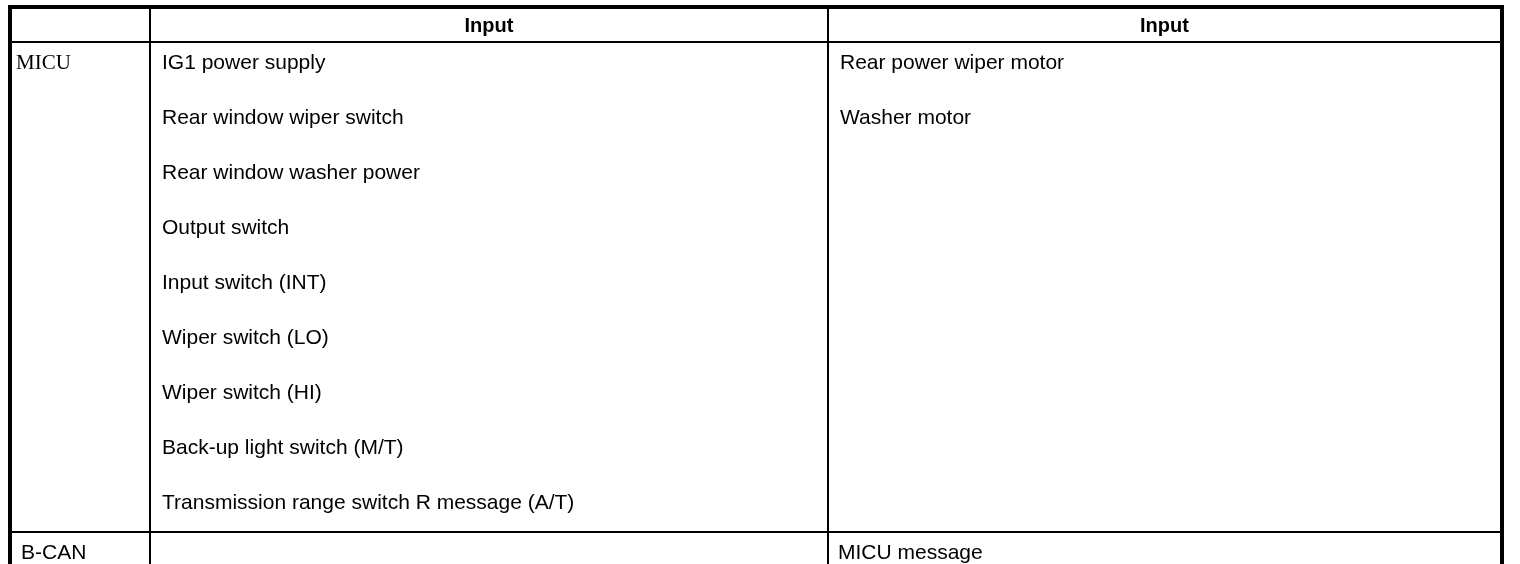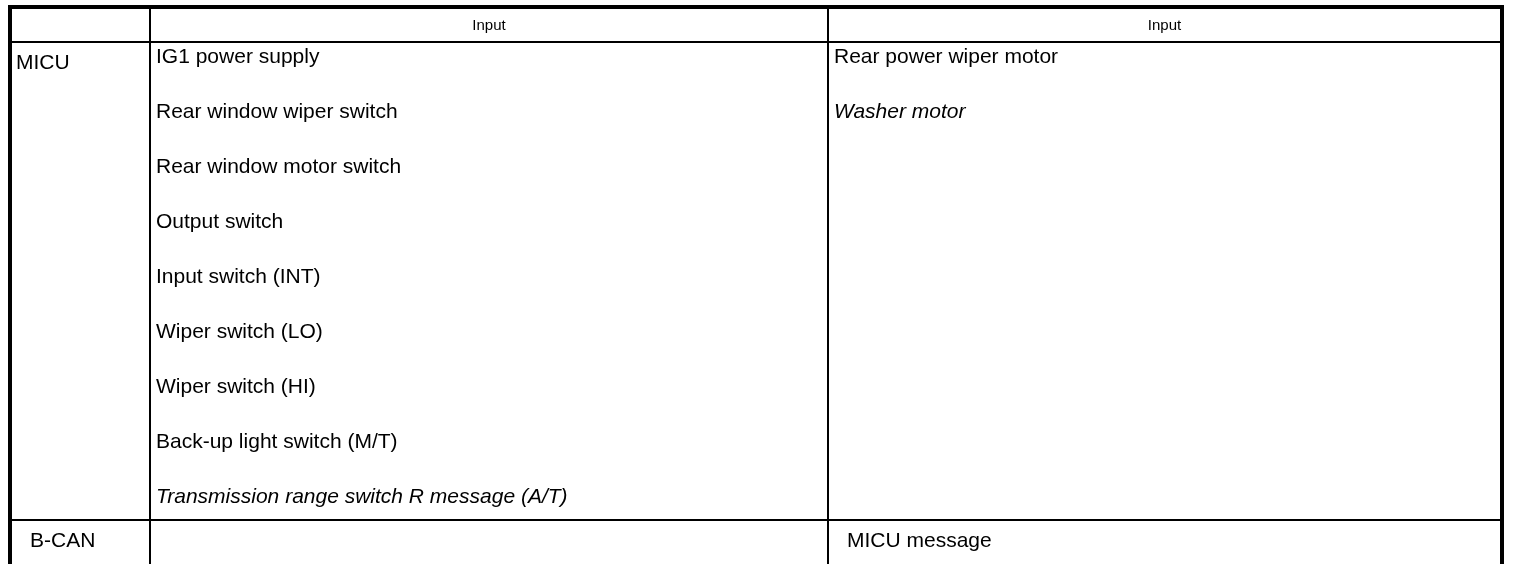--- a/index.html
+++ b/index.html
@@ -45,67 +45,67 @@
   }
 
   
   .io-table {
     border: 4px solid #000000;
   }
 
   
   .hdr-cell {
     height: 32px;
-    font-size: 15px;
-    font-weight: normal;
+    font-size: 20px;
+    font-weight: bold;
     text-align: center;
     line-height: 32px;
     border-bottom-width: 4px;
     white-space: nowrap;
   }
   .hdr-cell.empty { }
 
   
   .body-cell {
     font-size: 21px;
     line-height: 26px;
     padding: 6px 0 8px 0;
   }
 
   .item-list {
     list-style: none;
-    margin: 0;
+    margin: 6px;
     padding: 0;
   }
   .item-list li {
     height: 55px;
     line-height: 26px;
     white-space: nowrap;
     padding-left: 5px;
   }
   .item-list li:last-child {
     height: 36px;
-    font-style: italic;
   }
 
   .sys-label {
     font-size: 21px;
     line-height: 26px;
     padding: 6px 0 0 4px;
     white-space: nowrap;
+    font-family: Liberation Serif, serif;
   }
 
   .row-bcan .body-cell {
     height: 38px;
     padding-top: 6px;
   }
   .row-bcan .one-line {
     line-height: 26px;
     white-space: nowrap;
-    padding-left: 18px;
+    padding-left: 9px;
   }
   .row-bcan td {
     border-top-width: 2px;
   }
   .empty-cell { }
 </style>
 </head>
 <body>
 
 <div class="sheet">
@@ -128,21 +128,21 @@
     <tbody>
 
       <tr class="row-micu">
         <td class="body-cell sys-cell">
           <div class="sys-label">MICU</div>
         </td>
         <td class="body-cell">
           <ul class="item-list">
             <li>IG1 power supply</li>
             <li>Rear window wiper switch</li>
-            <li>Rear window motor switch</li>
+            <li>Rear window washer power</li>
             <li>Output switch</li>
             <li>Input switch (INT)</li>
             <li>Wiper switch (LO)</li>
             <li>Wiper switch (HI)</li>
             <li>Back-up light switch (M/T)</li>
             <li>Transmission range switch R message (A/T)</li>
           </ul>
         </td>
         <td class="body-cell">
           <ul class="item-list">

